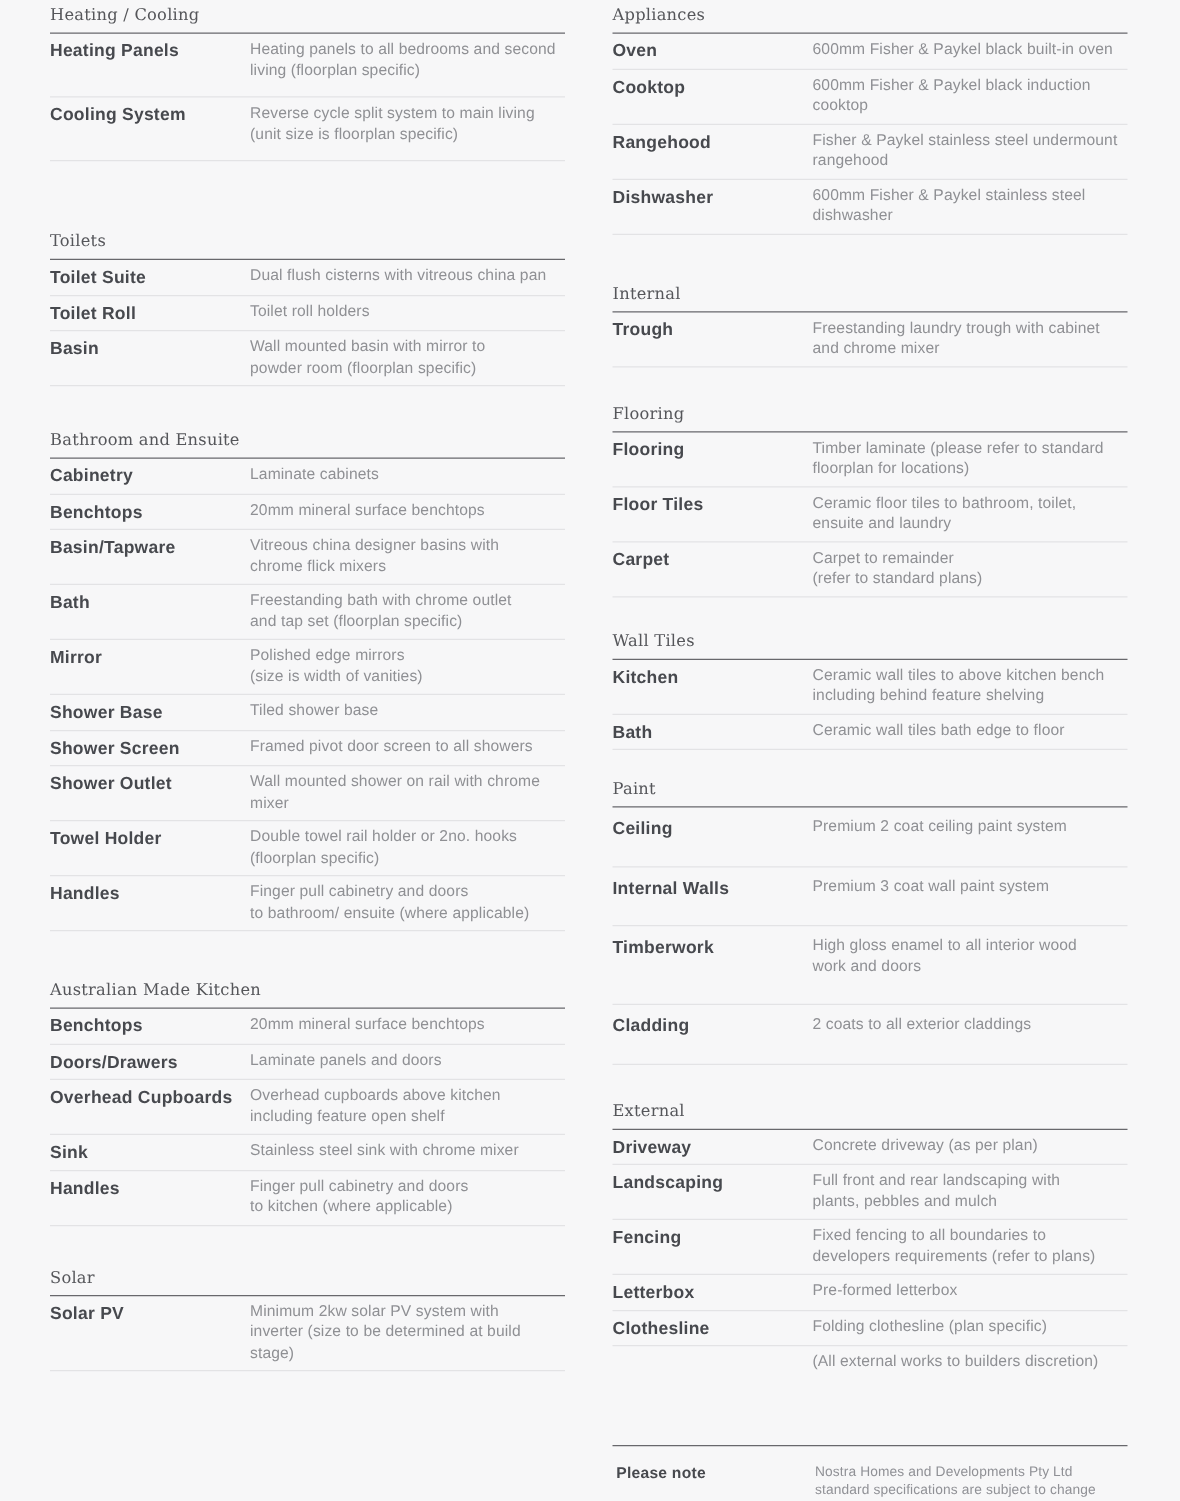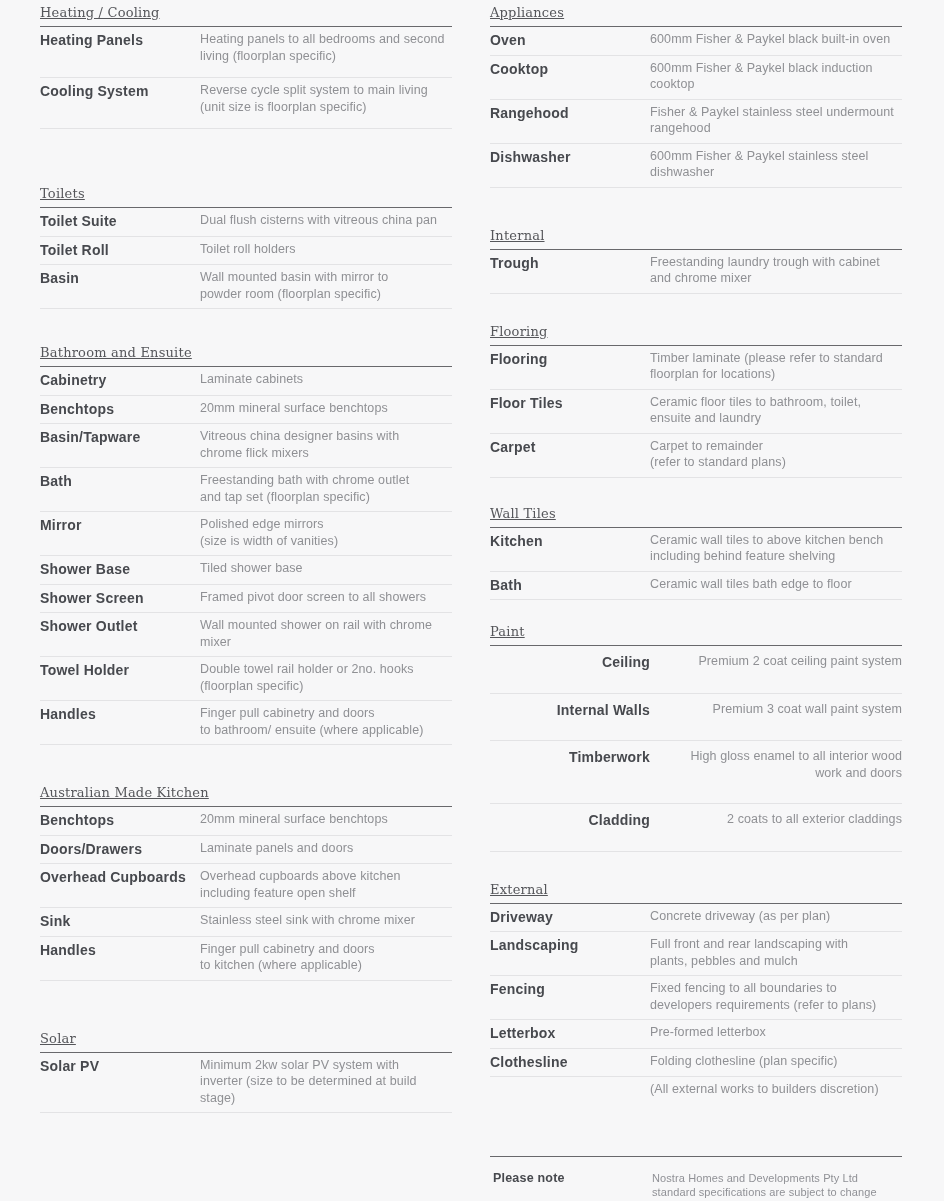--- a/index.html
+++ b/index.html
@@ -25,21 +25,20 @@
   .sec-title{
     margin:0;
     font-family:"DejaVu Serif","Liberation Serif",serif;
     font-weight:normal;
     font-size:13px;
     line-height:16px;
     color:#55565a;
     letter-spacing:0.2px;
     padding-bottom:5px;
     border-bottom:1px solid #68686c;
-    text-decoration:underline;
   }
 
   .row{
     display:grid;
     grid-template-columns:160px 1fr;
     padding:4px 0 6px;
     border-bottom:1px solid #e3e3e5;
   }
   .row-label{
     font-size:14px;
@@ -54,30 +53,30 @@
     color:#8f9094;
     line-height:16.5px;
     letter-spacing:0.1px;
     white-space:pre-line;
   }
 
   
   [data-name="section-toilets"]{margin-top:57px;}
   [data-name="section-bathroom-and-ensuite"]{margin-top:36px;}
   [data-name="section-australian-made-kitchen"]{margin-top:40px;}
-  [data-name="section-solar"]{margin-top:50px;}
+  [data-name="section-solar"]{margin-top:34px;}
   [data-name="section-laundry"]{margin-top:40px;}
   [data-name="section-flooring"]{margin-top:30px;}
   [data-name="section-wall-tiles"]{margin-top:28px;}
   [data-name="section-paint"]{margin-top:24px;}
   [data-name="section-external"]{margin-top:30px;}
   [data-name="section-please-note"]{margin-top:52px;}
 
   [data-name="section-heating-cooling"] .row{padding-bottom:13px;}
-  [data-name="section-paint"] .row{padding:7px 0 22px;text-align:right;}
+  [data-name="section-paint"] .row{padding:7px 0 22px;}
   [data-name="section-external"] .row:last-child{border-bottom:none;}
 
   
   .note-section{
     border-top:1px solid #68686c;
     padding-top:14px;
   }
   .note-grid{
     display:grid;
     grid-template-columns:162px 1fr;

